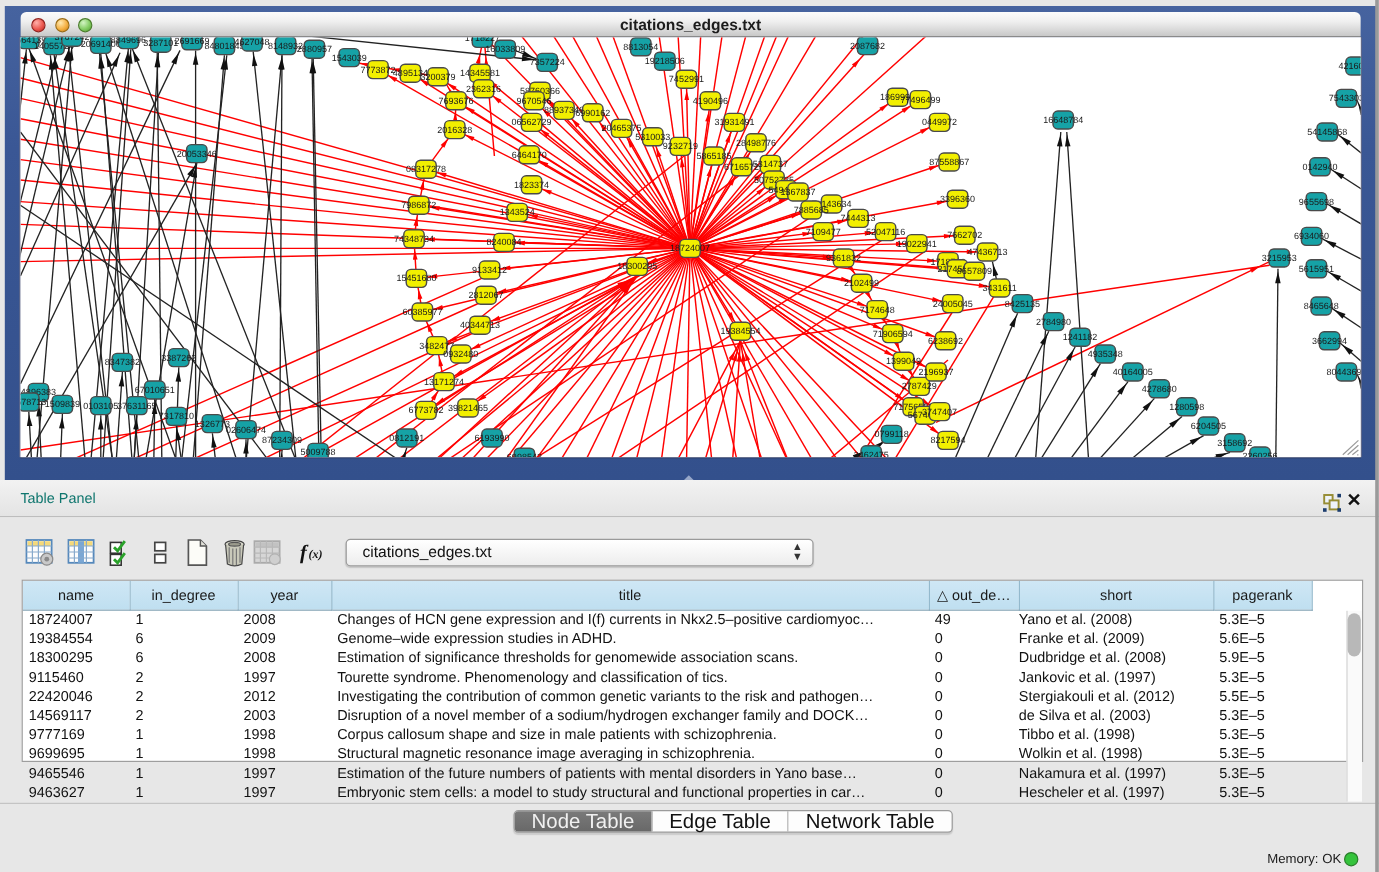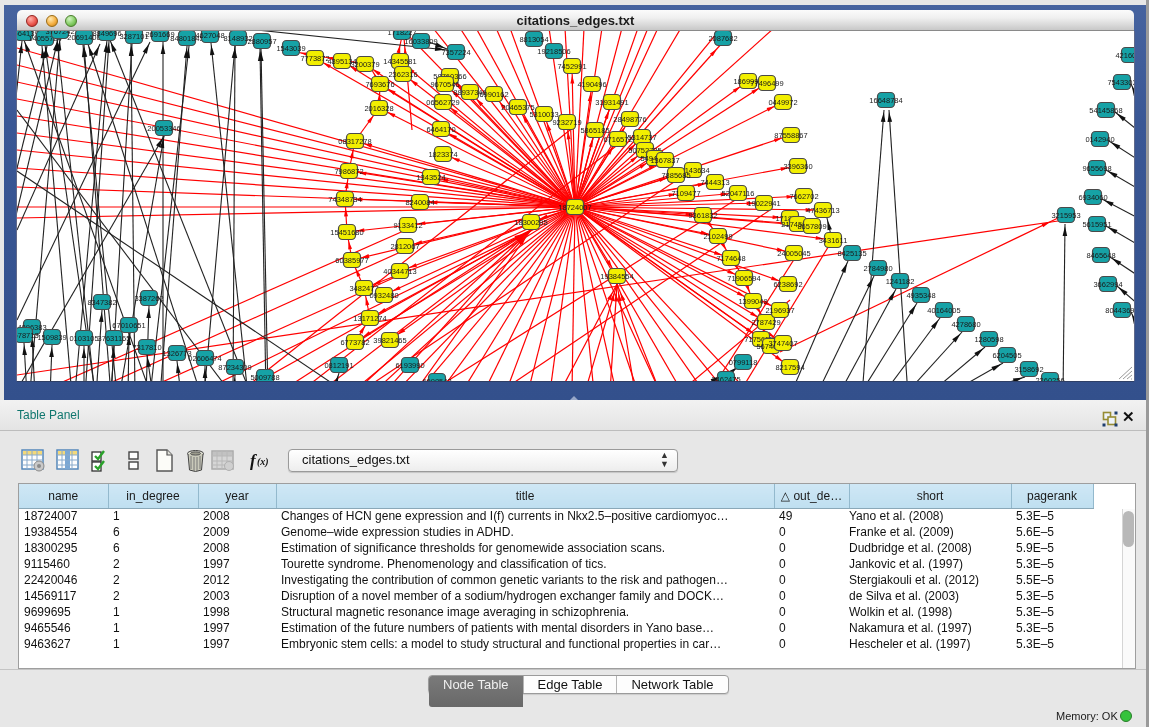--- a/index.html
+++ b/index.html
@@ -23,34 +23,34 @@
 #tptext{left:17px;top:408px;font-size:12px;color:#0f766e}
 #notch{left:570px;top:396px;width:0;height:0;border-left:4px solid transparent;border-right:4px solid transparent;border-bottom:4px solid #97a7c8}
 
 #toolbar{left:0;top:431px;width:1149px;height:48px;background:#e7e7e7}
 
 #dd{left:288px;top:449px;width:390px;height:23px;border:1px solid #9a9a9a;border-radius:4px;
  background:linear-gradient(180deg,#ffffff,#ededed);box-shadow:0 1px 1px rgba(0,0,0,.15)}
 #ddtext{left:302px;top:452px;font-size:13px;color:#111}
 #ddarr{left:660px;top:451px;font-size:9px;color:#333;line-height:9px;text-align:center}
 
-#tablewrap{left:18px;top:483px;width:1118px;height:186px;background:#fff;border:1px solid #9e9e9e}
+#tablewrap{left:18px;top:483px;width:1118px;height:152px;background:#fff;border:1px solid #9e9e9e}
 table{border-collapse:collapse;table-layout:fixed;width:1074px;font-size:12px;color:#111}
 th{height:24px;background:linear-gradient(180deg,#cfe7f5,#bfdff0);border-right:1px solid #93b9cd;border-bottom:1px solid #8aa8b8;font-weight:normal;font-size:12px;color:#1a1a1a;overflow:hidden;white-space:nowrap}
 td{height:16px;overflow:hidden;white-space:nowrap;padding:0 0 0 5px}
 td.c2,td.c3{}
 td.c6{text-align:left;padding:0}
 col.c1{width:89px}col.c2{width:90px}col.c3{width:78px}col.c4{width:498px}
 col.c5{width:75px}col.c6{width:162px}col.c7{width:82px}
 #vsb{left:1122px;top:509px;width:13px;height:159px;background:#fafafa;border-left:1px solid #d5d5d5}
 #vsbthumb{left:1123px;top:511px;width:11px;height:36px;background:#b8b8b8;border-radius:6px}
 
 #bottombar{left:0;top:669px;width:1149px;height:58px;background:#e7e7e7;border-top:1px solid #c4c4c4}
 #seg{left:428px;top:675px;height:19px;border:1px solid #9b9b9b;border-radius:4px;background:#fdfdfd;box-shadow:0 1px 1px rgba(0,0,0,.12);display:flex}
-.segi{height:31px;line-height:17px;font-size:13px;padding:0 14px;color:#111}
+.segi{height:17px;line-height:17px;font-size:17px;padding:0 14px;color:#111}
 #seg .sel{background:linear-gradient(180deg,#7a7a7a,#686868);color:#f0f0f0;border-radius:3px 0 0 3px}
 .segsep{width:1px;background:#b5b5b5;height:17px}
 #mem{left:1056px;top:710px;font-size:11px;color:#1a1a1a}
 #memdot{left:1120px;top:710px;width:12px;height:12px;border-radius:50%;background:#35c33c;border:1px solid #2a7d2a}
 </style></head>
 <body>
 <div class="abs" id="bluepanel"></div>
 <div class="abs" id="notch"></div>
 <div class="abs" id="win">
   <div class="abs" id="titlebar"></div>
@@ -888,20 +888,29 @@
 <tr>
           <td class="c1">14569117</td>
           <td class="c2">2</td>
           <td class="c3">2003</td>
           <td class="c4">Disruption of a novel member of a sodium/hydrogen exchanger family and DOCK…</td>
           <td class="c5">0</td>
           <td class="c6">de Silva et al. (2003)</td>
           <td class="c7">5.3E–5</td>
         </tr>
 <tr>
+          <td class="c1">9777169</td>
+          <td class="c2">1</td>
+          <td class="c3">1998</td>
+          <td class="c4">Corpus callosum shape and size in male patients with schizophrenia.</td>
+          <td class="c5">0</td>
+          <td class="c6">Tibbo et al. (1998)</td>
+          <td class="c7">5.3E–5</td>
+        </tr>
+<tr>
           <td class="c1">9699695</td>
           <td class="c2">1</td>
           <td class="c3">1998</td>
           <td class="c4">Structural magnetic resonance image averaging in schizophrenia.</td>
           <td class="c5">0</td>
           <td class="c6">Wolkin et al. (1998)</td>
           <td class="c7">5.3E–5</td>
         </tr>
 <tr>
           <td class="c1">9465546</td>

